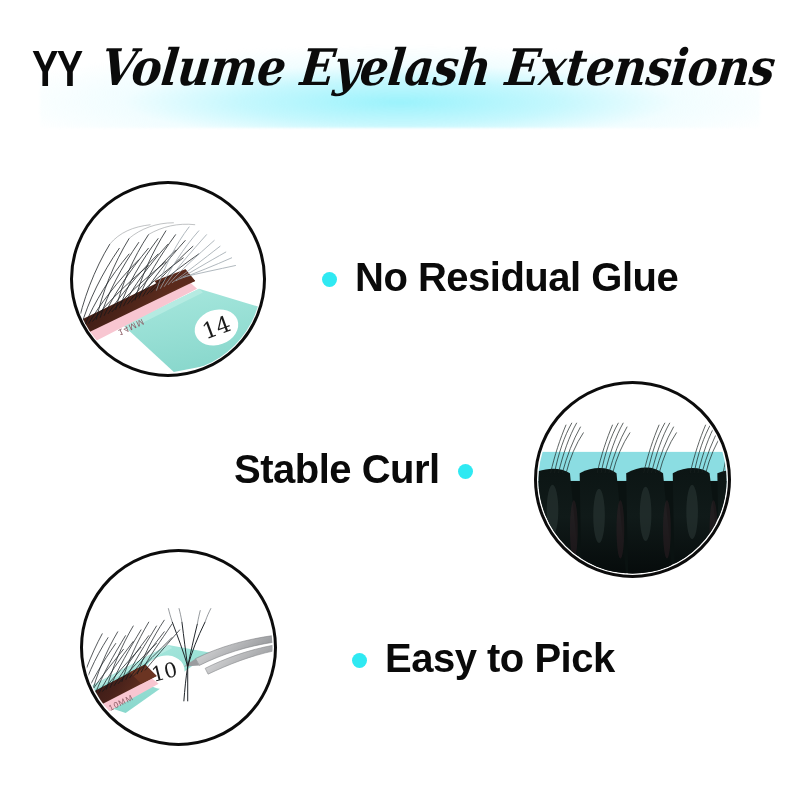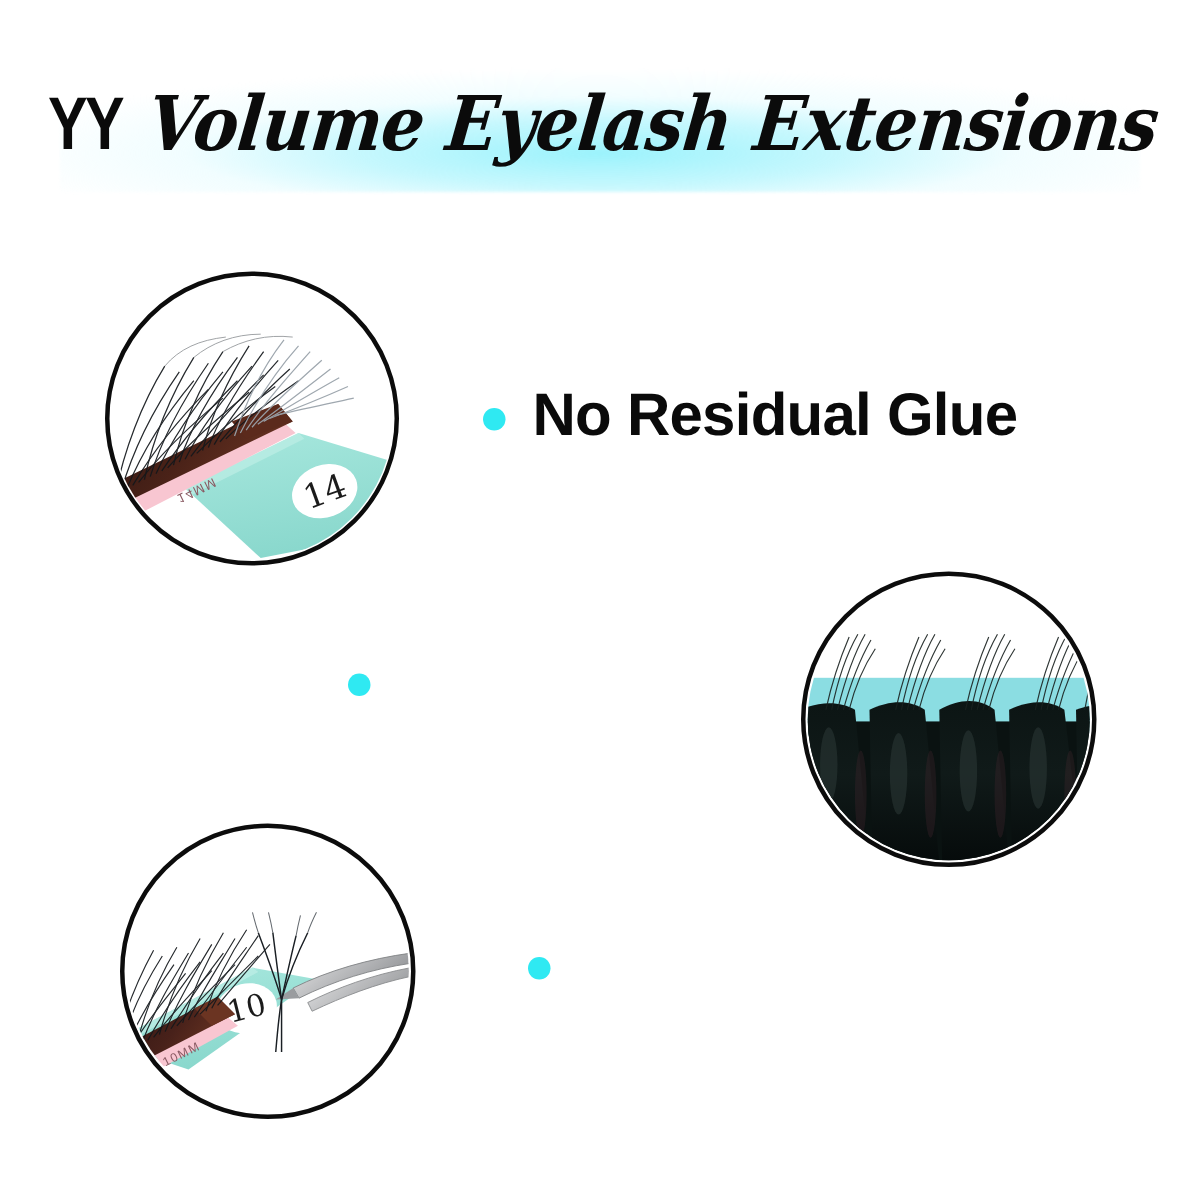--- a/index.html
+++ b/index.html
@@ -30,25 +30,24 @@
     top: 0;
     width: 720px;
     height: 92px;
     background:
       radial-gradient(ellipse 58% 62% at 50% 72%, rgba(150,242,252,0.95) 0%, rgba(178,245,253,0.75) 38%, rgba(215,250,255,0.35) 66%, rgba(255,255,255,0) 100%);
     filter: blur(1px);
   }
   #header-title-row {
     position: absolute;
     left: 0;
-    top: 0;
+    top: 12px;
     width: 800px;
     height: 92px;
     display: flex;
-    align-items: center;
     justify-content: center;
     gap: 14px;
   }
   #brand-mark {
     font-family: "Liberation Sans", sans-serif;
     font-weight: bold;
     font-size: 46px;
     letter-spacing: -2px;
     color: #0a0a0a;
     line-height: 1;
@@ -137,25 +136,27 @@
     <span id="title-script">Volume Eyelash Extensions</span>
   </div>
 </div>
 
 <div class="feature-text-wrap" id="feature-1">
   <span class="bullet-dot"></span>
   <span class="feature-label"><span>No Residual Glue</span></span>
 </div>
 
 <div class="feature-text-wrap" id="feature-2">
+  <span class="feature-label"><span>Stable Curl</span></span>
   <span class="bullet-dot"></span>
 </div>
 
 <div class="feature-text-wrap" id="feature-3">
   <span class="bullet-dot"></span>
+  <span class="feature-label"><span>Easy to Pick</span></span>
 </div>
 
 <div class="photo-circle" id="circle-top-left">
   <svg class="photo-svg" viewBox="0 0 196 196">
     <defs>
       <linearGradient id="stripGrad14" x1="0" y1="0" x2="1" y2="0.4">
         <stop offset="0%" stop-color="#2b1410"></stop>
         <stop offset="55%" stop-color="#4a2218"></stop>
         <stop offset="100%" stop-color="#6b3422"></stop>
       </linearGradient>

